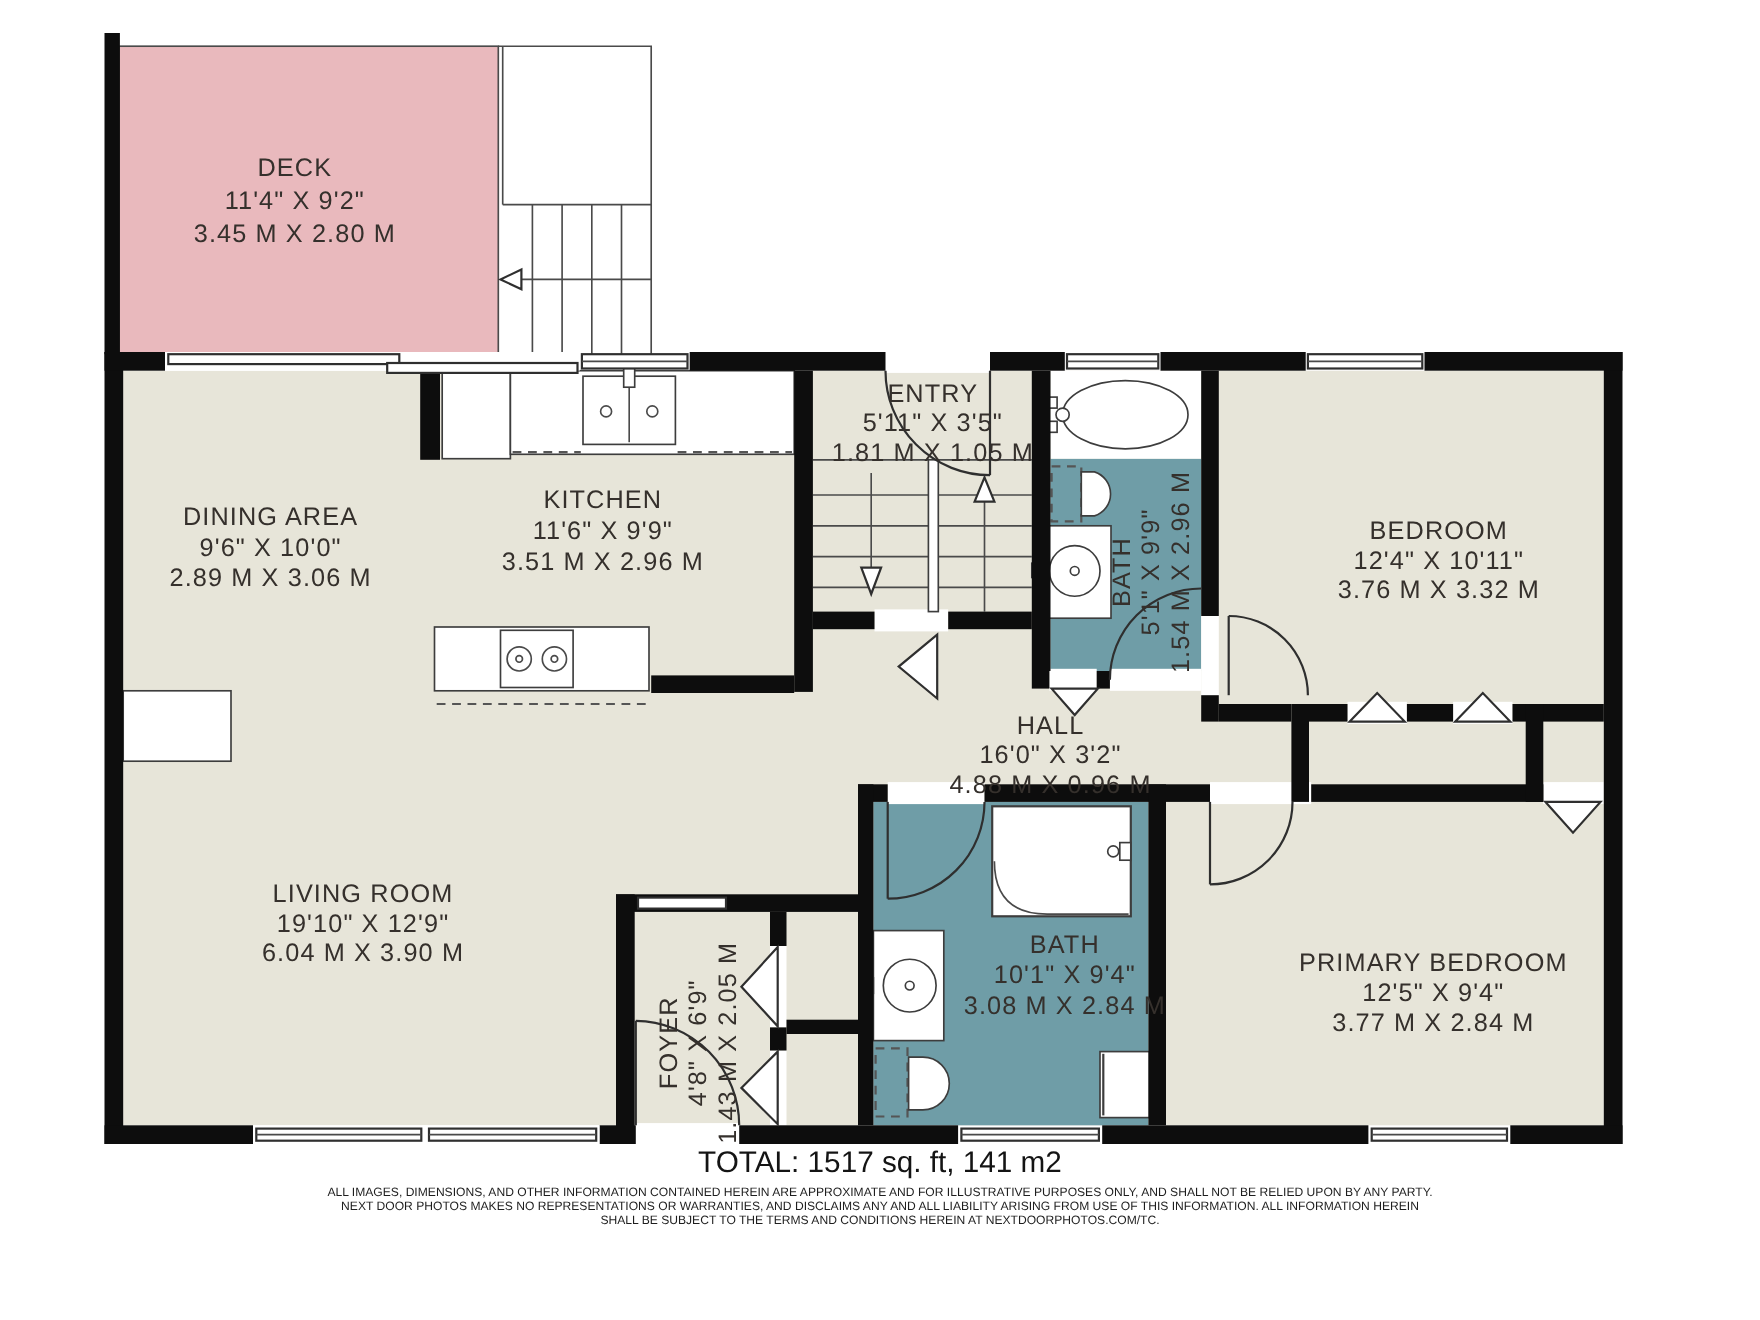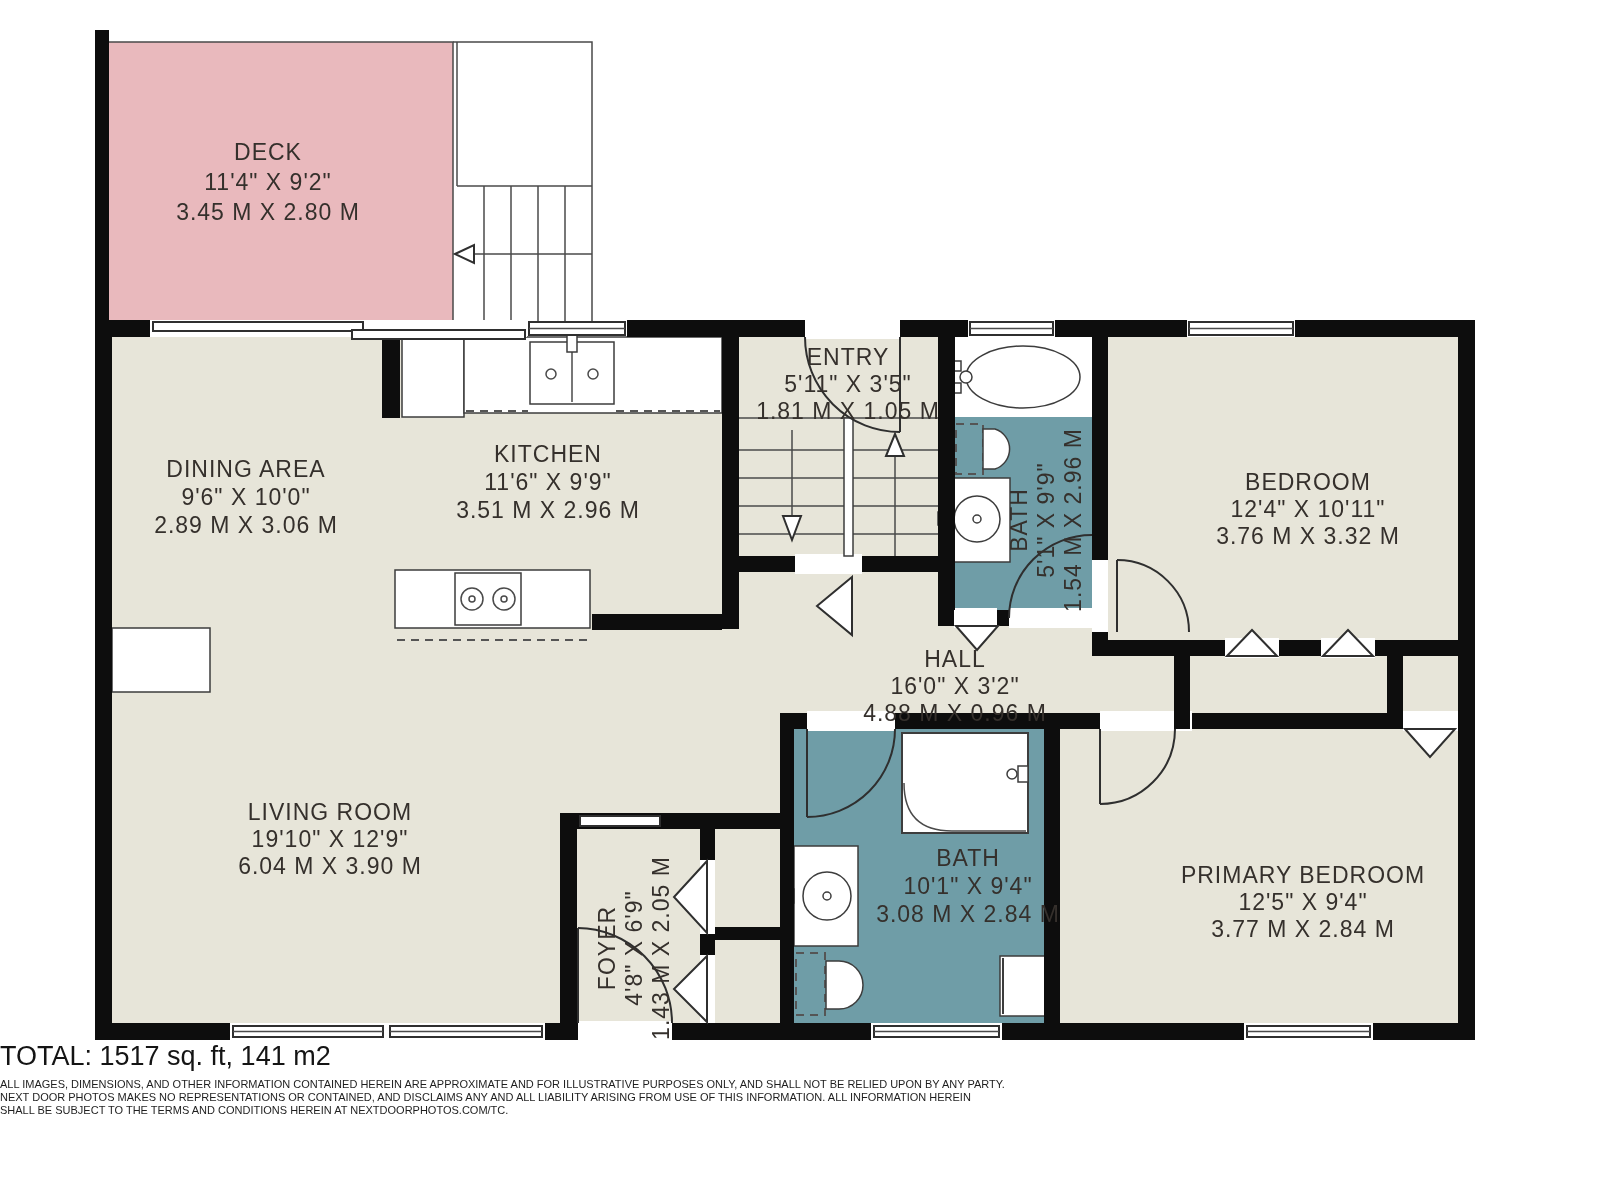--- a/index.html
+++ b/index.html
@@ -14,21 +14,21 @@
   .fixthin{fill:#ffffff;stroke:#3d3d3d;stroke-width:1.5;}
   .ln{stroke:#3d3d3d;stroke-width:2;fill:none;}
   .lnthin{stroke:#4a4a4a;stroke-width:1.5;fill:none;}
   .dash{stroke:#555;stroke-width:2;fill:none;stroke-dasharray:8 6;}
   .gap{fill:#ffffff;}
   .arc{stroke:#2f2f2f;stroke-width:2;fill:none;}
   .chev{fill:#ffffff;stroke:#2f2f2f;stroke-width:2;}
   .wframe{fill:#ffffff;stroke:#2f2f2f;stroke-width:2;}
   .lbl{font-family:"Liberation Sans", sans-serif;font-size:23px;letter-spacing:1px;
        fill:#35302c;text-anchor:middle;}
-  .footer{position:absolute;left:0;top:1041px;width:1600px;color:#141414;}
+  .footer{position:absolute;left:0;top:1041px;width:1600px;text-align:center;color:#141414;}
   .footer .sumline{font-size:27px;line-height:30px;}
   .disclaimer{margin-top:7px;font-size:11px;line-height:13px;color:#1e1e1e;font-weight:normal;}
 </style>
 </head>
 <body>
 
 <div id="stage">
 <svg id="plan" width="1600" height="1040" viewBox="0 0 1600 1040" xmlns="http://www.w3.org/2000/svg">
 
   <rect class="floor" x="112" y="337" width="1346" height="686"></rect>
@@ -313,17 +313,17 @@
     <text class="lbl" x="1303" y="883">PRIMARY BEDROOM</text>
     <text class="lbl" x="1303" y="910">12'5" X 9'4"</text>
     <text class="lbl" x="1303" y="937">3.77 M X 2.84 M</text>
   </g>
 </svg>
 
   <div class="footer">
     <div class="sumline">TOTAL: 1517 sq. ft, 141 m2</div>
     <div class="disclaimer">
       <div>ALL IMAGES, DIMENSIONS, AND OTHER INFORMATION CONTAINED HEREIN ARE APPROXIMATE AND FOR ILLUSTRATIVE PURPOSES ONLY, AND SHALL NOT BE RELIED UPON BY ANY PARTY.</div>
-      <div>NEXT DOOR PHOTOS MAKES NO REPRESENTATIONS OR CONTAINED, AND DISCLAIMS ANY AND ALL LIABILITY ARISING FROM USE OF THIS INFORMATION. ALL INFORMATION HEREIN</div>
+      <div>NEXT DOOR PHOTOS MAKES NO REPRESENTATIONS OR WARRANTIES, AND DISCLAIMS ANY AND ALL LIABILITY ARISING FROM USE OF THIS INFORMATION. ALL INFORMATION HEREIN</div>
       <div>SHALL BE SUBJECT TO THE TERMS AND CONDITIONS HEREIN AT NEXTDOORPHOTOS.COM/TC.</div>
     </div>
   </div>
 </div>
 
 </body></html>

